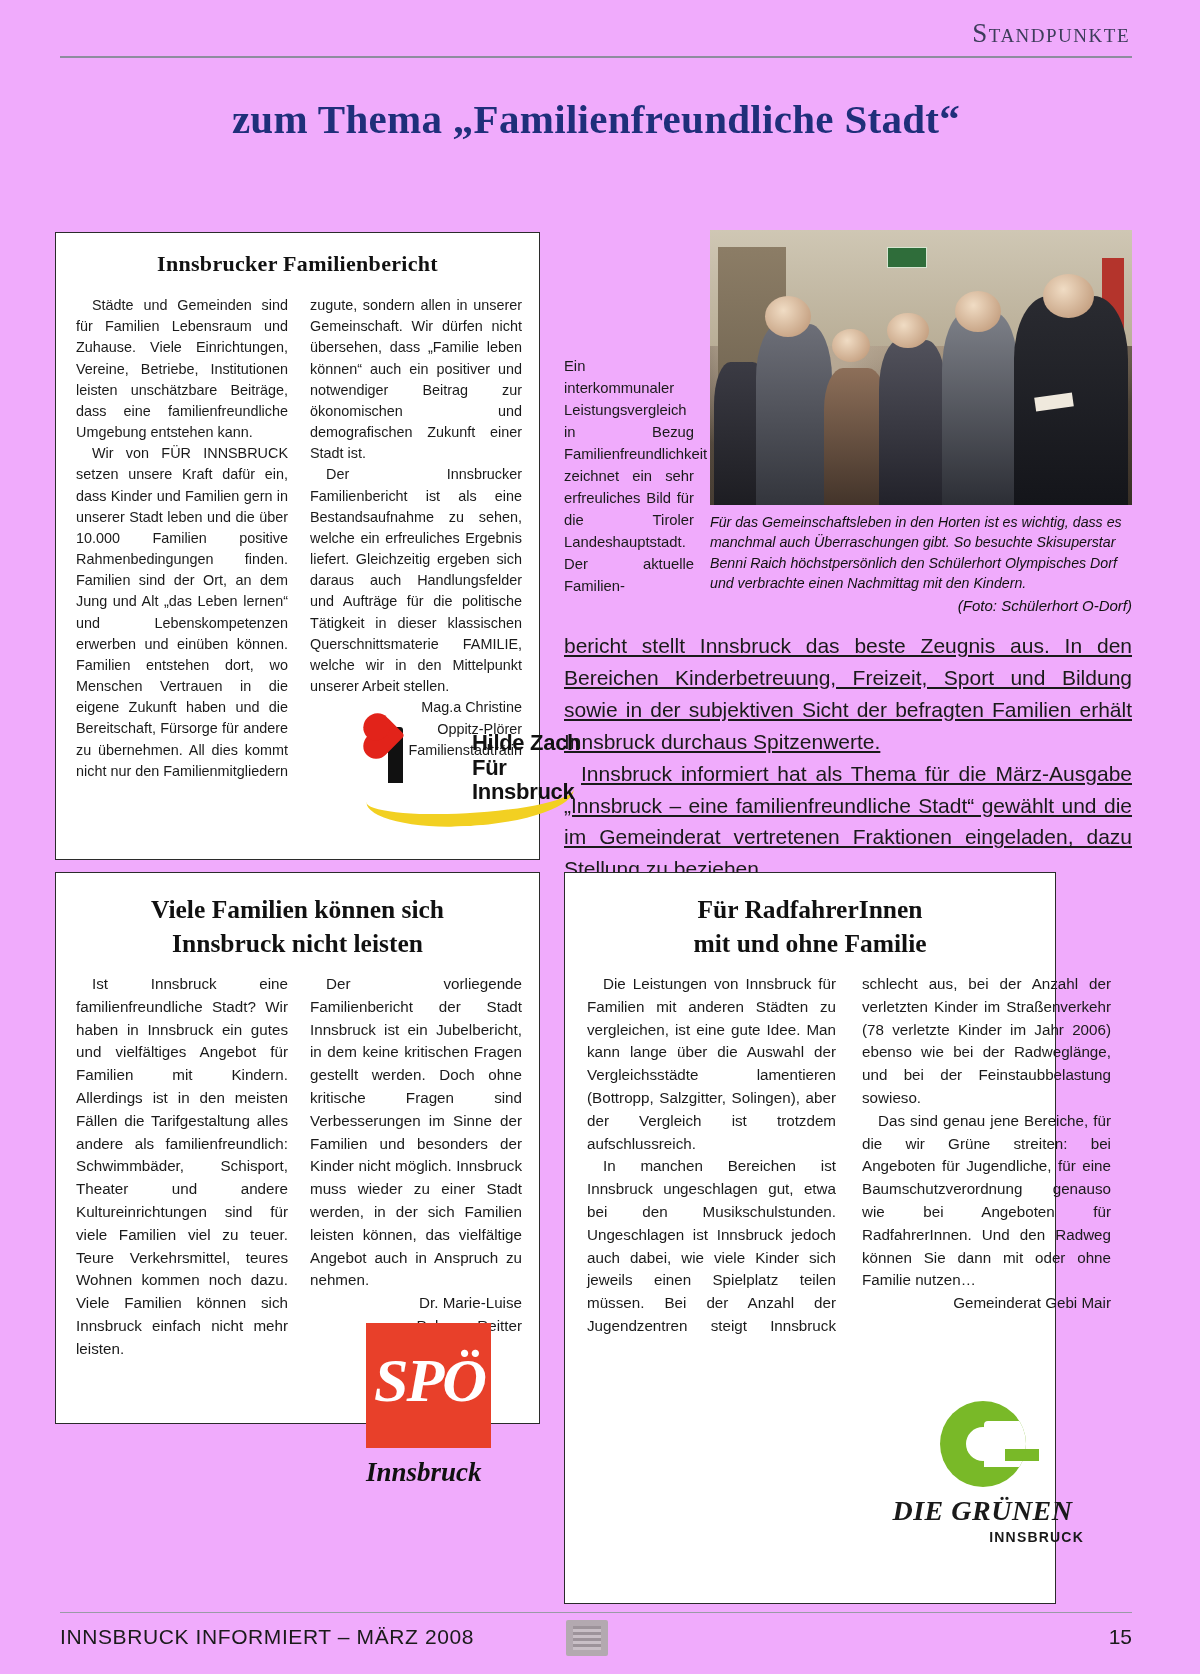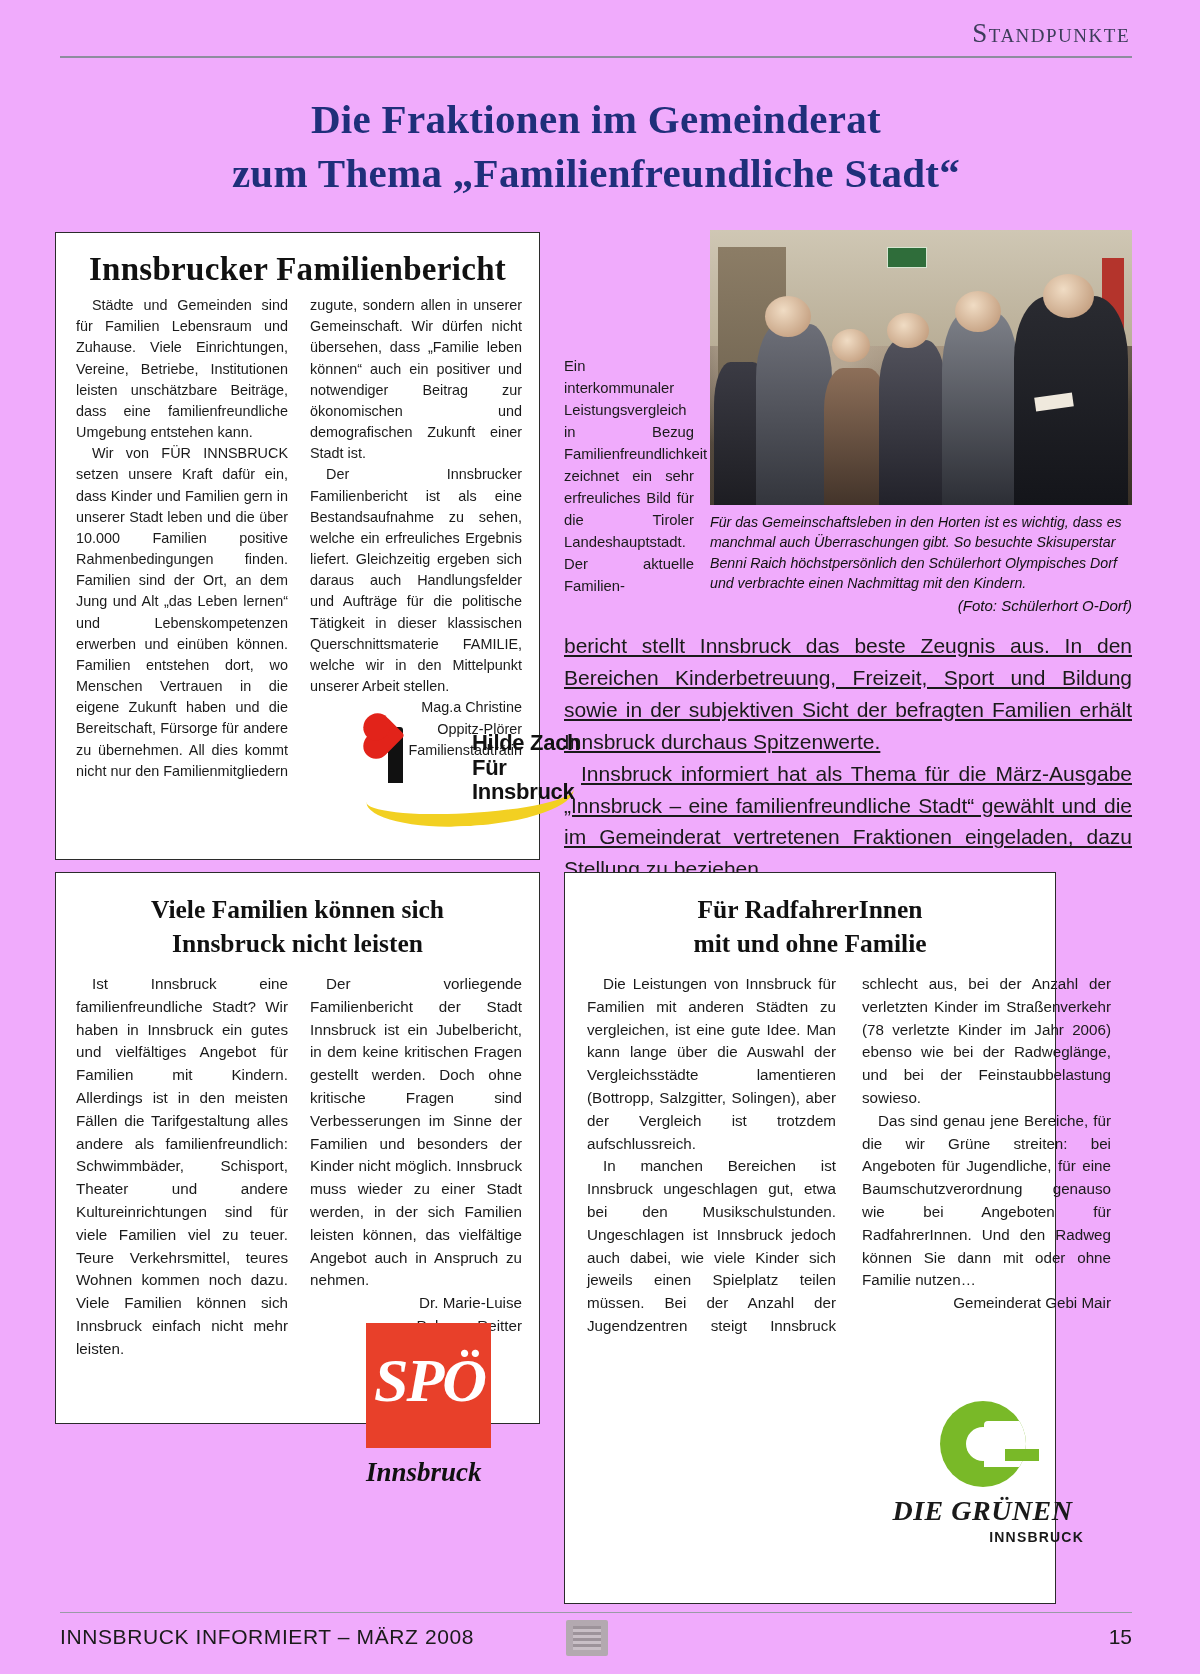--- a/index.html
+++ b/index.html
@@ -73,21 +73,21 @@
     text-align: center;
     color: #111;
   }
 
   
   #box-familienbericht {
     left: 55px; top: 232px;
     width: 485px; height: 628px;
   }
   #box-familienbericht .box-title {
-    font-size: 33px;
+    font-size: 22px;
     margin: 18px 0 10px 0;
     letter-spacing: 0.3px;
   }
   .two-col {
     position: absolute;
     left: 20px; top: 62px;
     width: 446px;
     column-count: 2;
     column-gap: 22px;
     font-size: 14.4px;
@@ -413,21 +413,20 @@
 <body>
 
 <div class="page">
 
   <div class="header">
     <span class="header-title">Standpunkte</span>
   </div>
   <div class="header-rule"></div>
 
   <div class="headline">
-    <div>Die Fraktionen im Gemeinderat</div>
     <div>zum Thema „Familienfreundliche Stadt“</div>
   </div>
 
   <div class="box" id="box-familienbericht">
     <div class="box-title">Innsbrucker Familienbericht</div>
     <div class="two-col">
       <p class="first">Städte und Gemeinden sind für Familien Lebensraum und Zuhause. Viele Einrichtungen, Vereine, Betriebe, Institutionen leisten unschätzbare Beiträge, dass eine familienfreundliche Umgebung entstehen kann.</p>
       <p>Wir von FÜR INNSBRUCK setzen unsere Kraft dafür ein, dass Kinder und Familien gern in unserer Stadt leben und die über 10.000 Familien positive Rahmenbedingungen finden. Familien sind der Ort, an dem Jung und Alt „das Leben lernen“ und Lebenskompetenzen erwerben und einüben können. Familien entstehen dort, wo Menschen Vertrauen in die eigene Zukunft haben und die Bereitschaft, Fürsorge für andere zu übernehmen. All dies kommt nicht nur den Familienmitgliedern zugute, sondern allen in unserer Gemeinschaft. Wir dürfen nicht übersehen, dass „Familie leben können“ auch ein positiver und notwendiger Beitrag zur ökonomischen und demografischen Zukunft einer Stadt ist.</p>
       <p>Der Innsbrucker Familienbericht ist als eine Bestandsaufnahme zu sehen, welche ein erfreuliches Ergebnis liefert. Gleichzeitig ergeben sich daraus auch Handlungsfelder und Aufträge für die politische Tätigkeit in dieser klassischen Querschnittsmaterie FAMILIE, welche wir in den Mittelpunkt unserer Arbeit stellen.</p>
       <p class="sign">Mag.a Christine</p>

